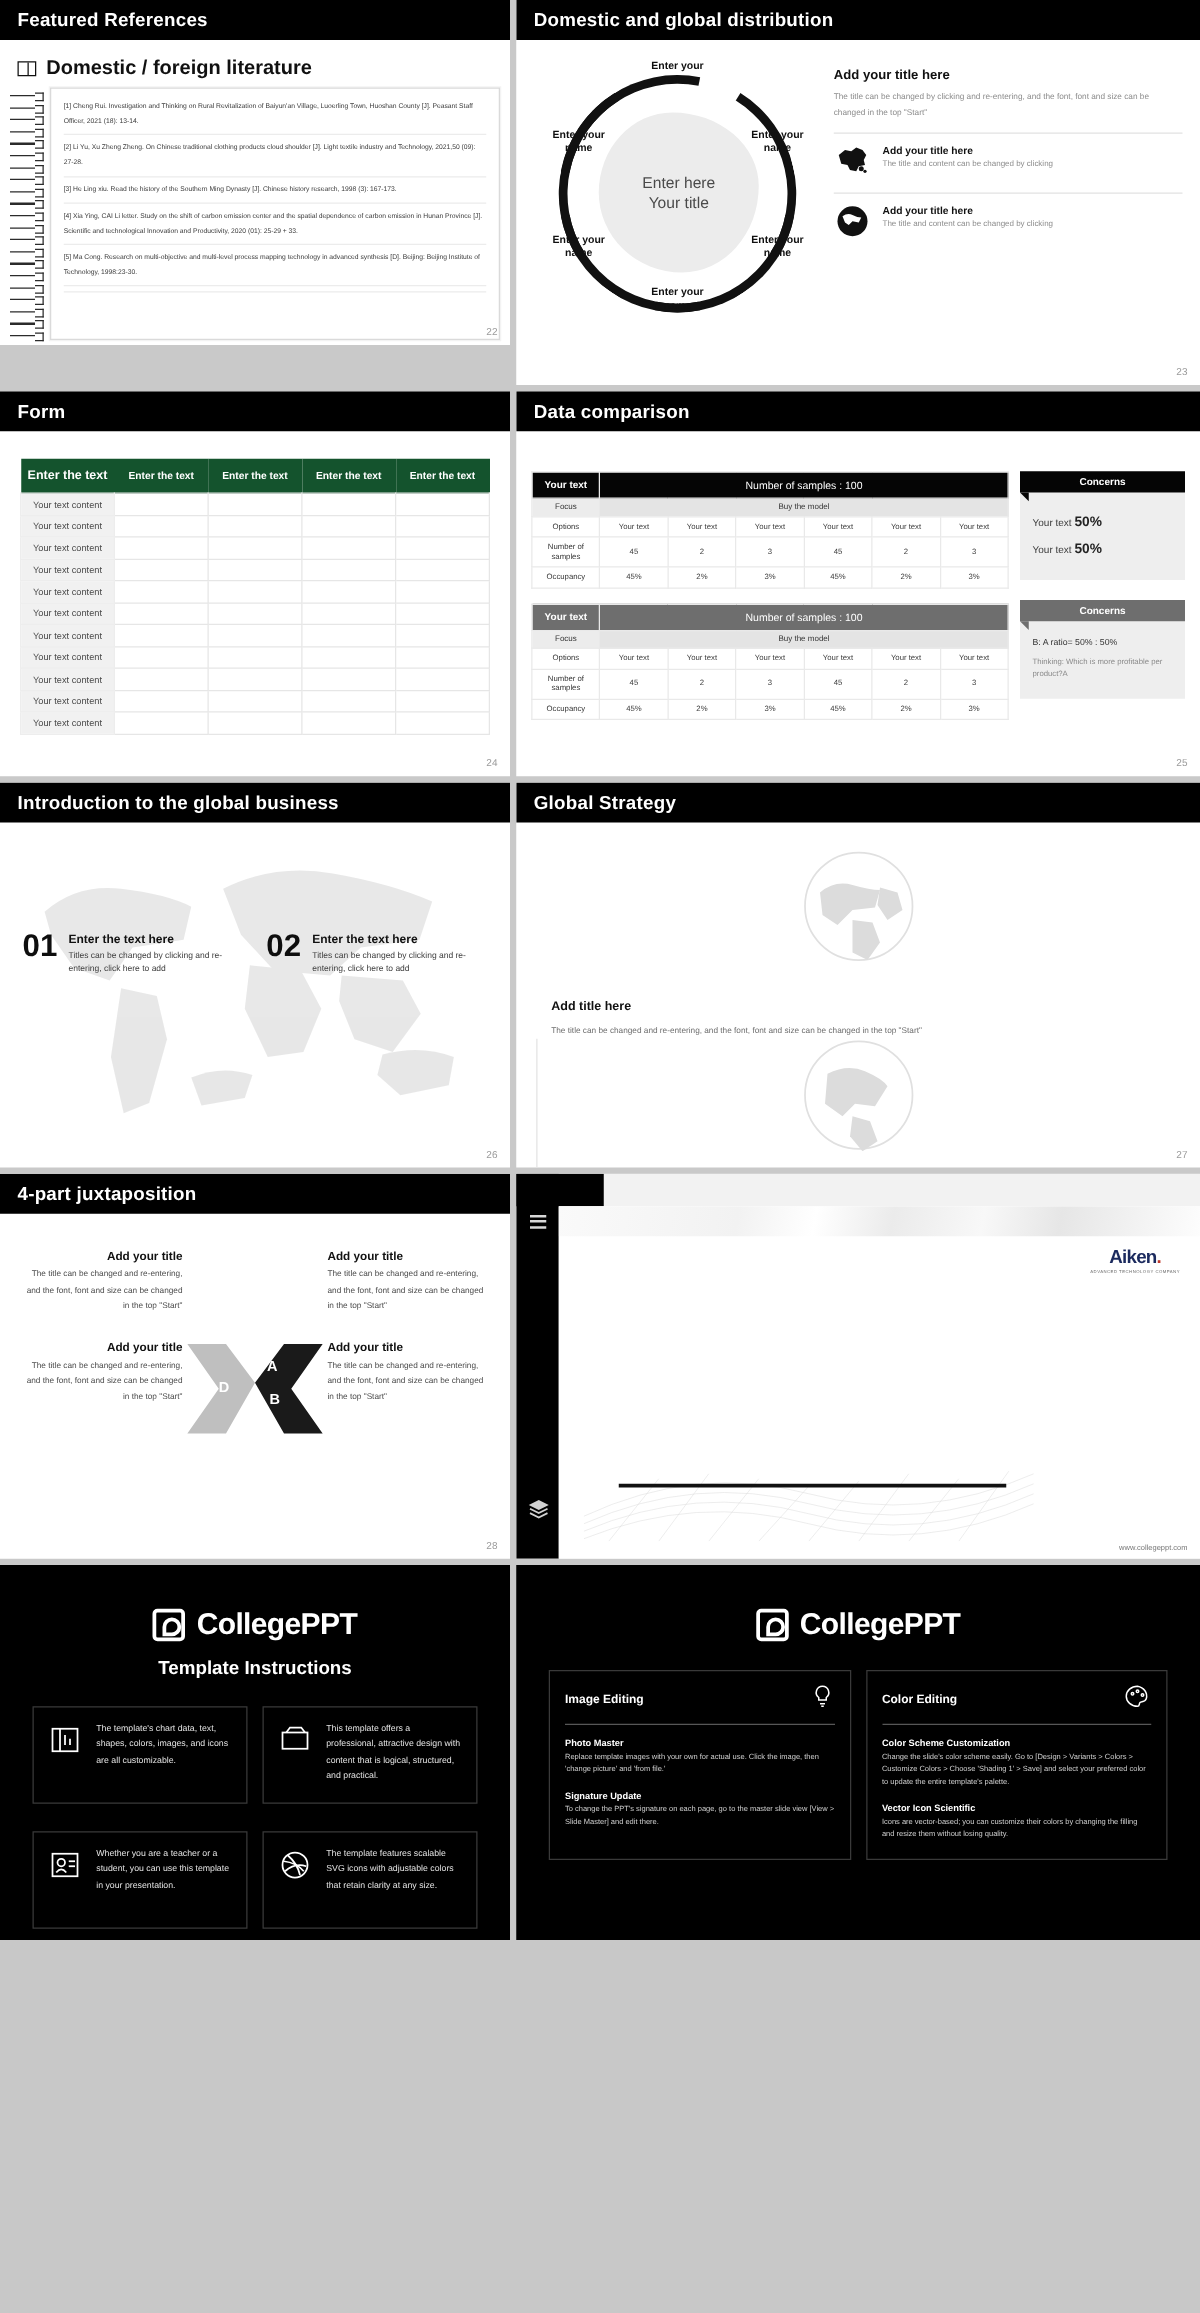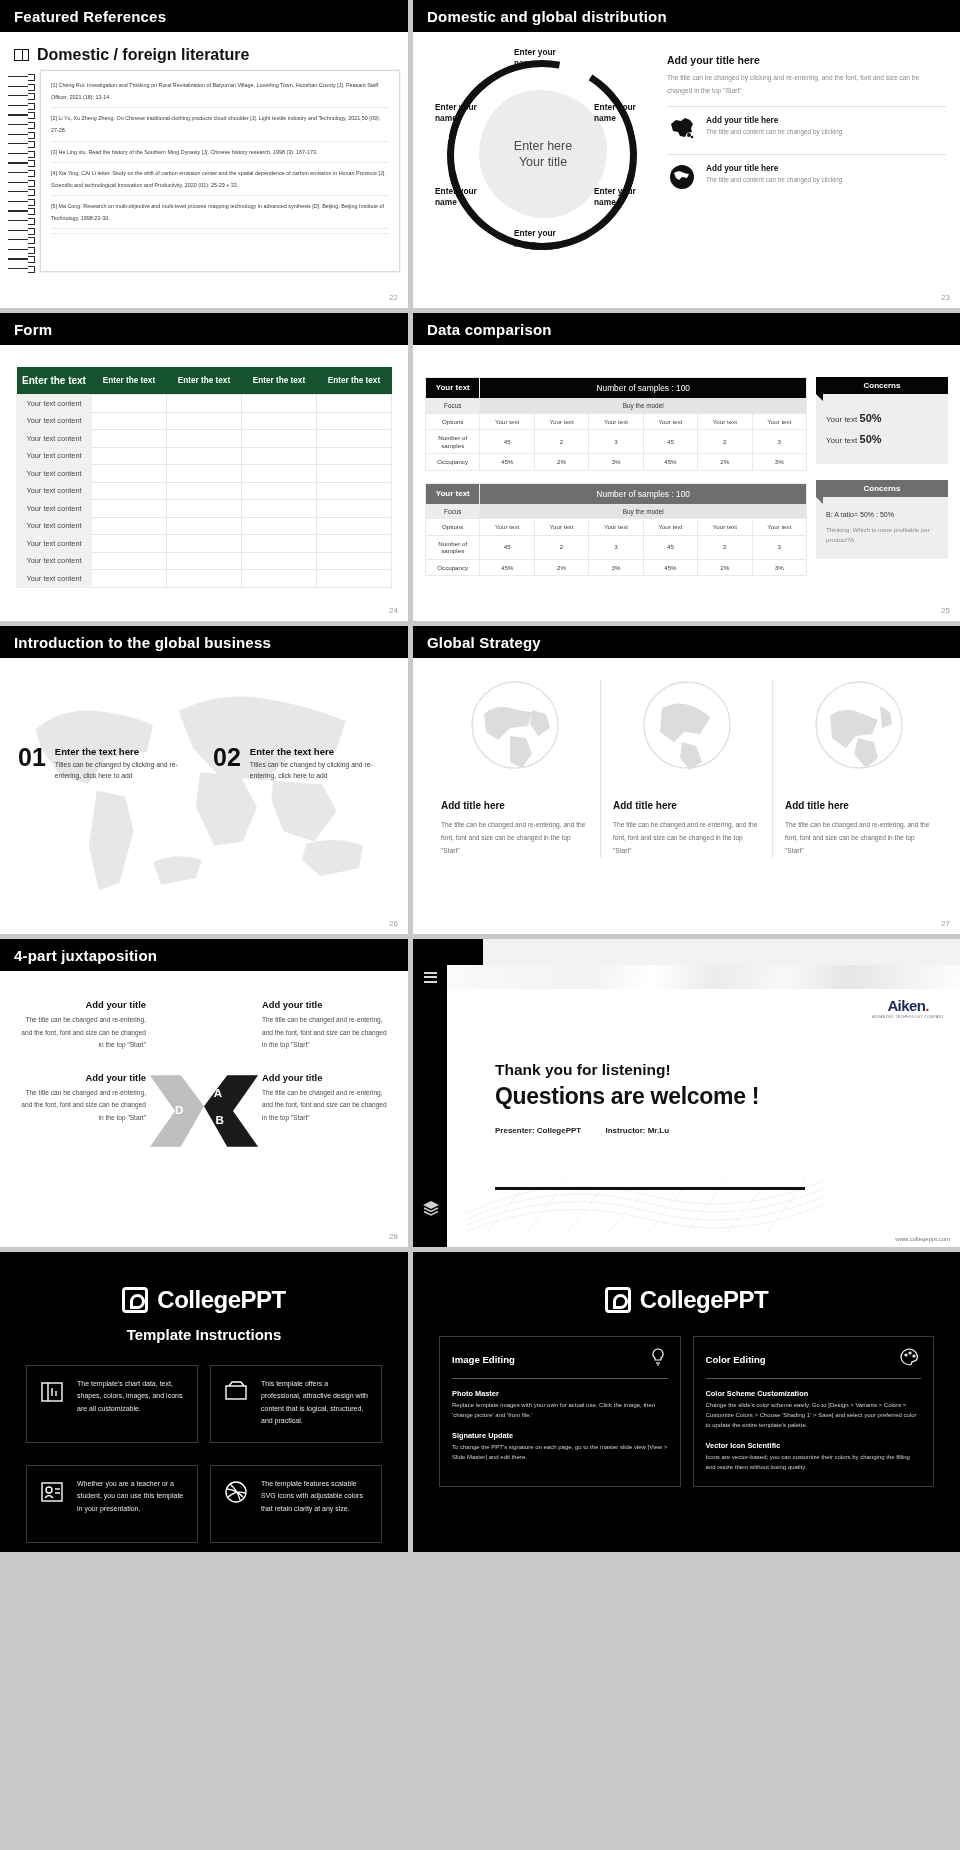--- a/index.html
+++ b/index.html
@@ -9,21 +9,21 @@
     font-family:"Liberation Sans", sans-serif;
     overflow:hidden;
   }
   .grid { display:grid; grid-template-columns:408px 1fr; grid-auto-rows:auto; gap:5px 5px; background:#c9c9c9; }
   .slide { background:#fff; position:relative; overflow:hidden; }
   .hdr { background:#000; color:#fff; height:32px; display:flex; align-items:center; padding-left:14px;
          font-size:15px; font-weight:bold; letter-spacing:.2px; }
   .pg { position:absolute; right:10px; bottom:6px; font-size:8px; color:#9a9a9a; }
 
   
-  .s22 { height:308px; }
+  .s22 { height:276px; }
   .lit-title { display:flex; align-items:center; gap:8px; margin:14px 0 6px 14px; font-size:16px; font-weight:bold; color:#111; }
   .bookicon { width:15px; height:12px; border:1.4px solid #111; position:relative; }
   .bookicon:before{content:'';position:absolute;left:50%;top:0;bottom:0;width:1.4px;background:#111;}
   .ref-wrap { display:flex; margin:4px 8px 0 6px; }
   .lines { width:34px; display:flex; flex-direction:column; gap:3.6px; padding-top:4px; }
   .lines i { display:block; height:6px; position:relative; }
   .lines i:before{content:'';position:absolute;left:2px;top:2px;width:20px;height:1.3px;background:#2b2b2b;}
   .lines i:after{content:'';position:absolute;left:22px;top:0px;width:6px;height:5px;border:1.3px solid #2b2b2b;border-left:none;}
   .ref-card { flex:1; border:1px solid #dadada; background:#fff; padding:8px 10px 10px 10px; box-shadow:0 0 0 1px #f3f3f3; }
   .ref-card p { font-size:5.4px; line-height:2.25; color:#3a3a3a; }
@@ -37,21 +37,21 @@
           border-radius:46% 54% 48% 52% / 50% 46% 54% 50%; display:flex; flex-direction:column;
           align-items:center; justify-content:center; }
   .blob span { font-size:12.5px; color:#4a4a4a; line-height:1.32; }
   .arc { position:absolute; width:190px; height:190px; left:20px; top:10px; border-radius:50%;
          border:7px solid transparent; }
   .a1 { border-top-color:#111; transform:rotate(-34deg); }
   .a2 { border-right-color:#111; transform:rotate(-13deg); }
   .a3 { border-bottom-color:#111; transform:rotate(34deg); }
   .a4 { border-bottom-color:#111; transform:rotate(-34deg); }
   .a5 { border-left-color:#111; transform:rotate(13deg); }
-  .lbl { position:absolute; font-size:8.4px; font-weight:bold; text-align:left; line-height:1.35; color:#111; width:56px; }
+  .lbl { position:absolute; font-size:8.4px; font-weight:bold; text-align:center; line-height:1.35; color:#111; width:56px; }
   .l0 { left:87px; top:-3px; }
   .l1 { left:167px; top:52px; }
   .l2 { left:167px; top:136px; }
   .l3 { left:87px; top:178px; }
   .l4 { left:8px;  top:136px; }
   .l5 { left:8px;  top:52px; }
   .s23 .right { flex:1; padding-top:4px; }
   .rt-h { font-size:10.5px; font-weight:bold; color:#111; margin-bottom:6px; }
   .rt-p { font-size:6.6px; line-height:1.95; color:#8c8c8c; }
   .rowitem { display:flex; gap:9px; align-items:flex-start; border-top:1px solid #e2e2e2; padding:9px 0 6px 0; margin-top:8px; }
@@ -100,21 +100,21 @@
   .s26 { height:308px; }
   .mapbg { position:absolute; inset:32px 0 0 0; opacity:.11; }
   .s26 .nums { position:absolute; left:18px; right:18px; top:120px; display:flex; gap:18px; }
   .numitem { display:flex; gap:9px; flex:1; }
   .numitem .n { font-size:25px; font-weight:bold; color:#0e0e0e; line-height:.95; }
   .numitem h4 { font-size:9.6px; font-weight:bold; color:#111; margin-bottom:3px; }
   .numitem p { font-size:6.8px; color:#3d3d3d; line-height:1.55; }
 
   
   .s27 { height:308px; }
-  .cols3 { display:flex; padding:22px 16px 0 16px; }
+  .cols3 { display:flex; padding:22px 16px 0 16px;flex-direction:column; }
   .col3 { flex:1; padding:0 12px; }
   .col3 + .col3 { border-left:1px solid #e4e4e4; }
   .globe { display:flex; justify-content:center; margin-bottom:30px; }
   .col3 h4 { font-size:10px; font-weight:bold; color:#111; margin-bottom:7px; }
   .col3 p { font-size:6.6px; color:#6d6d6d; line-height:2.0; }
 
   
   .s28 { height:308px; }
   .quad { position:relative; padding:28px 18px 0 18px; }
   .qrow { display:flex; }
@@ -627,28 +627,20 @@
           <path d="M20 80 L60 30"></path>
             <path d="M60 80 L100 26"></path>
             <path d="M100 80 L140 30"></path>
           <path d="M140 80 L180 36"></path>
             <path d="M180 80 L220 32"></path>
             <path d="M220 80 L260 26"></path>
           <path d="M260 80 L300 30"></path>
             <path d="M300 80 L340 24"></path>
         </g>
       </svg>
-      <div class="tyblock">
-        <div class="t1">Thank you for listening!</div>
-        <div class="t2">Questions are welcome !</div>
-        <div class="pres">
-          <span>Presenter: CollegePPT</span>
-          <span>Instructor: Mr.Lu</span>
-        </div>
-      </div>
       <div class="tyline"></div>
       <div class="url">www.collegeppt.com</div>
     </div>
   </div>
 
   <div class="slide dark">
     <div class="logoRow">
       <span class="logoMark"></span>
       <span class="logoTxt">CollegePPT</span>
     </div>

